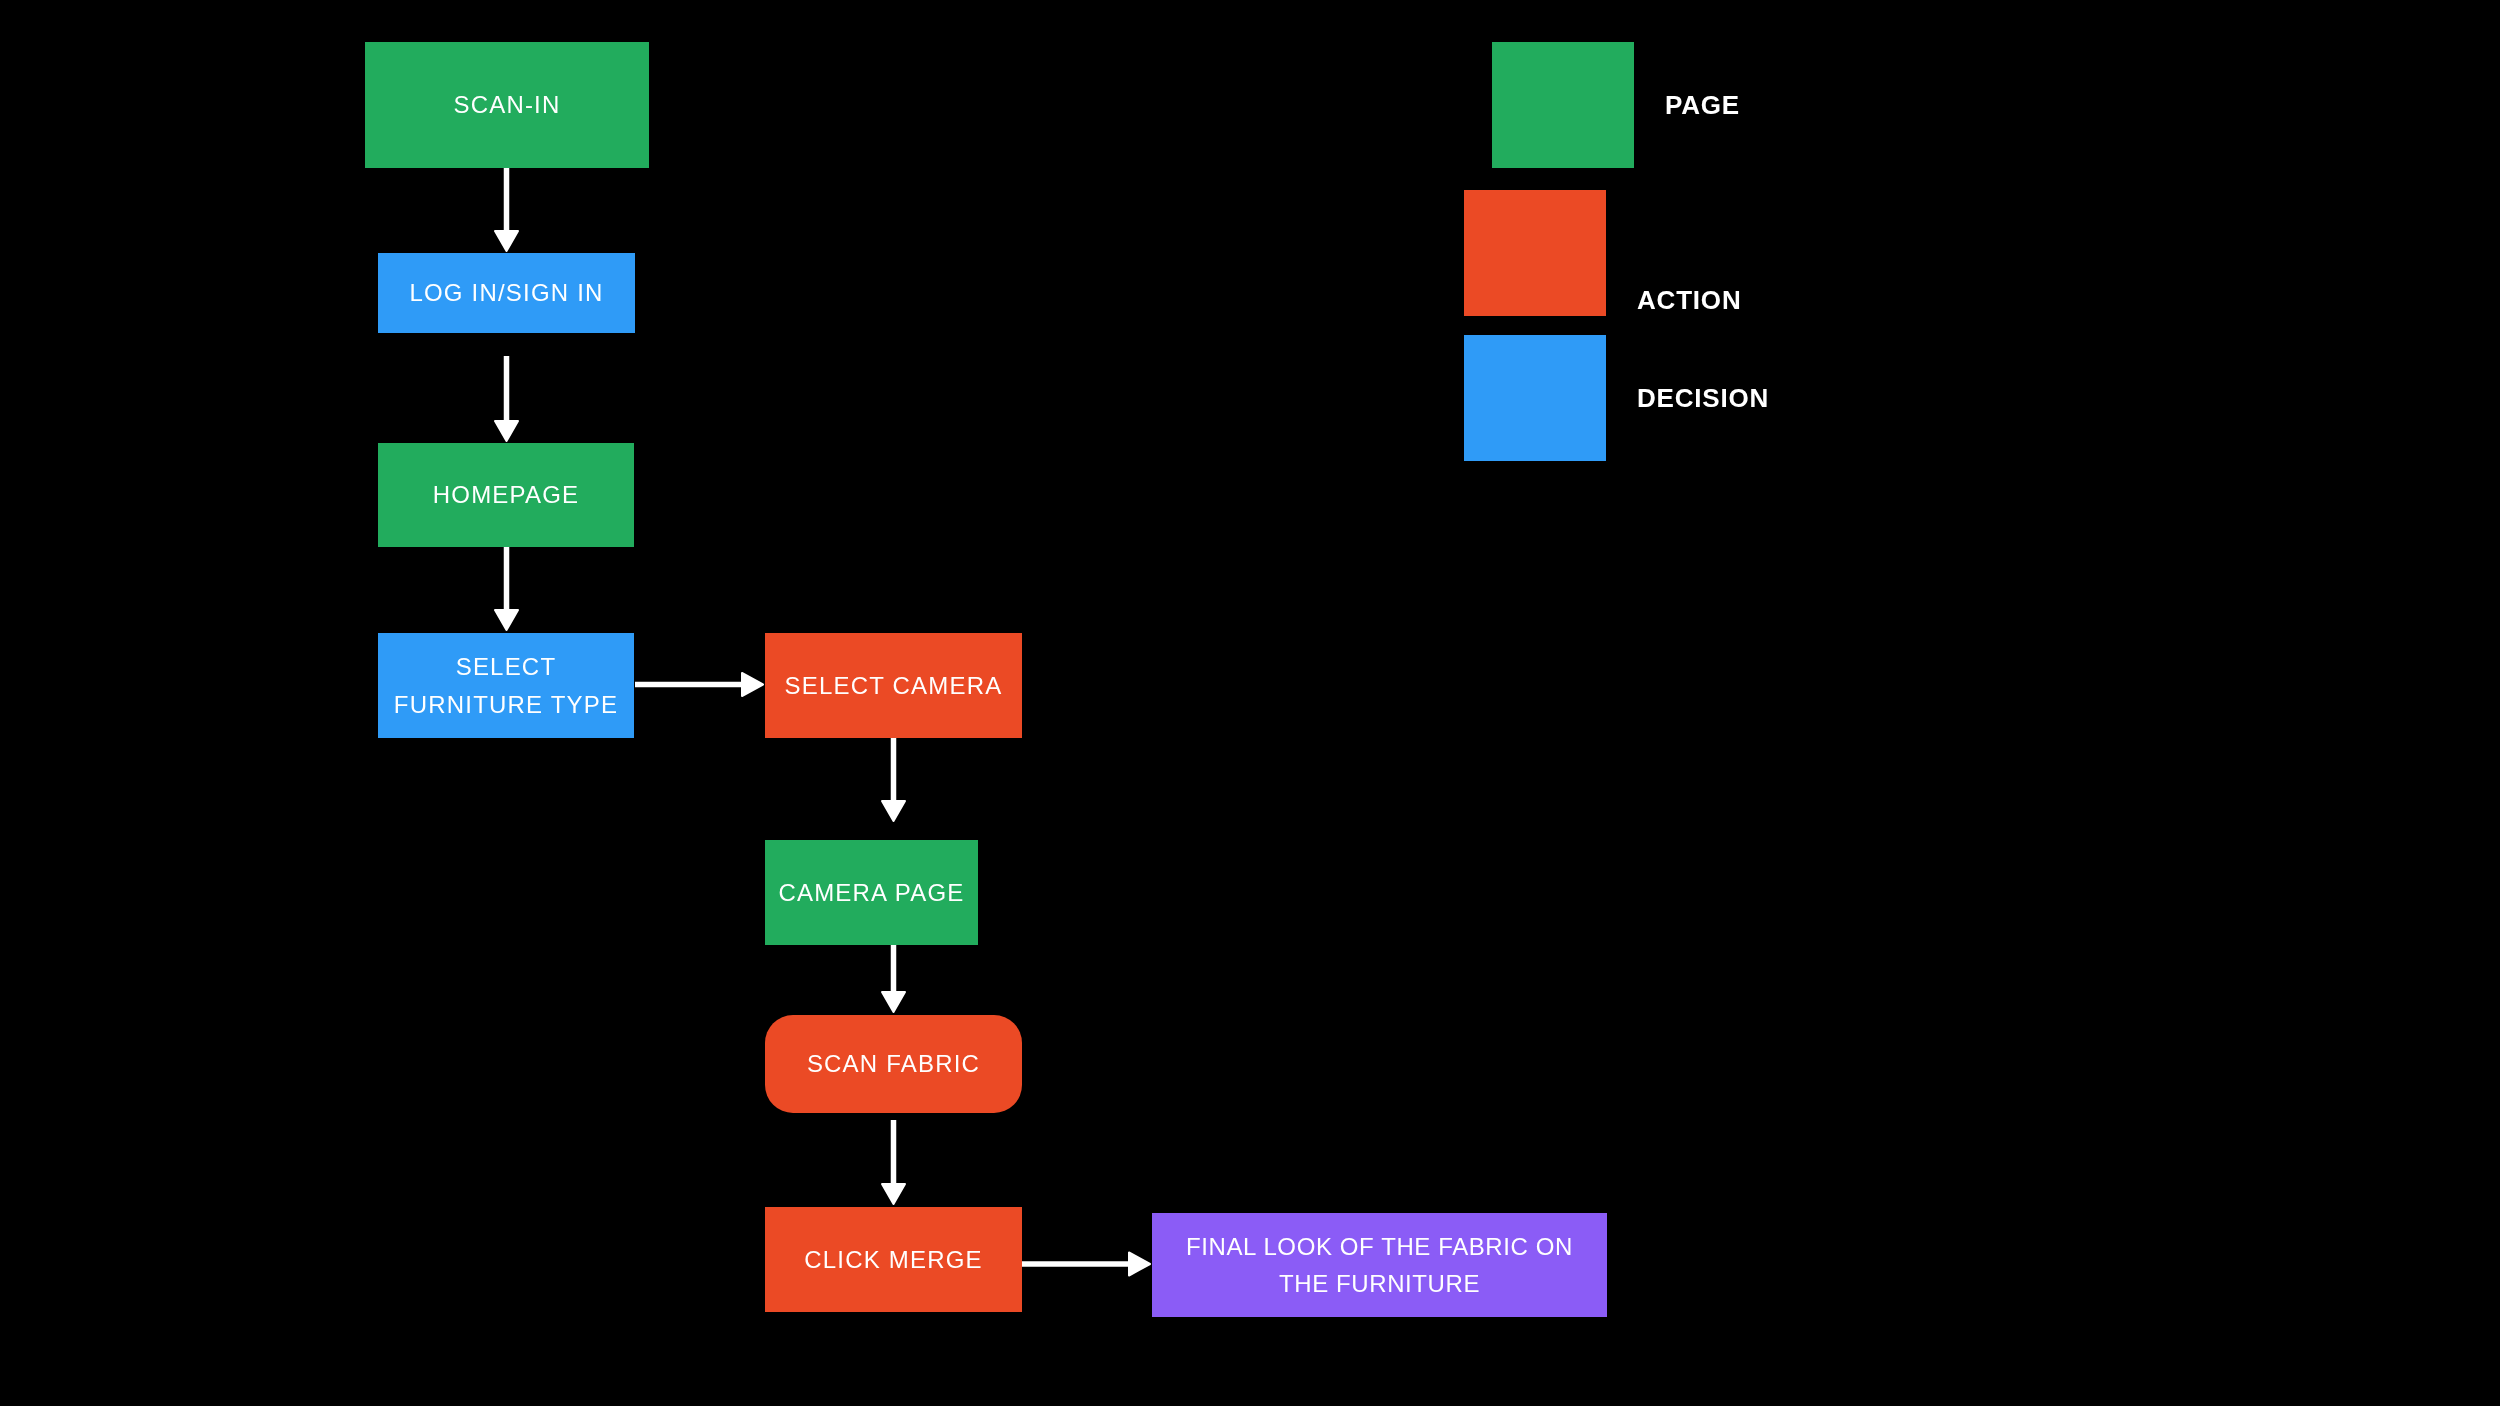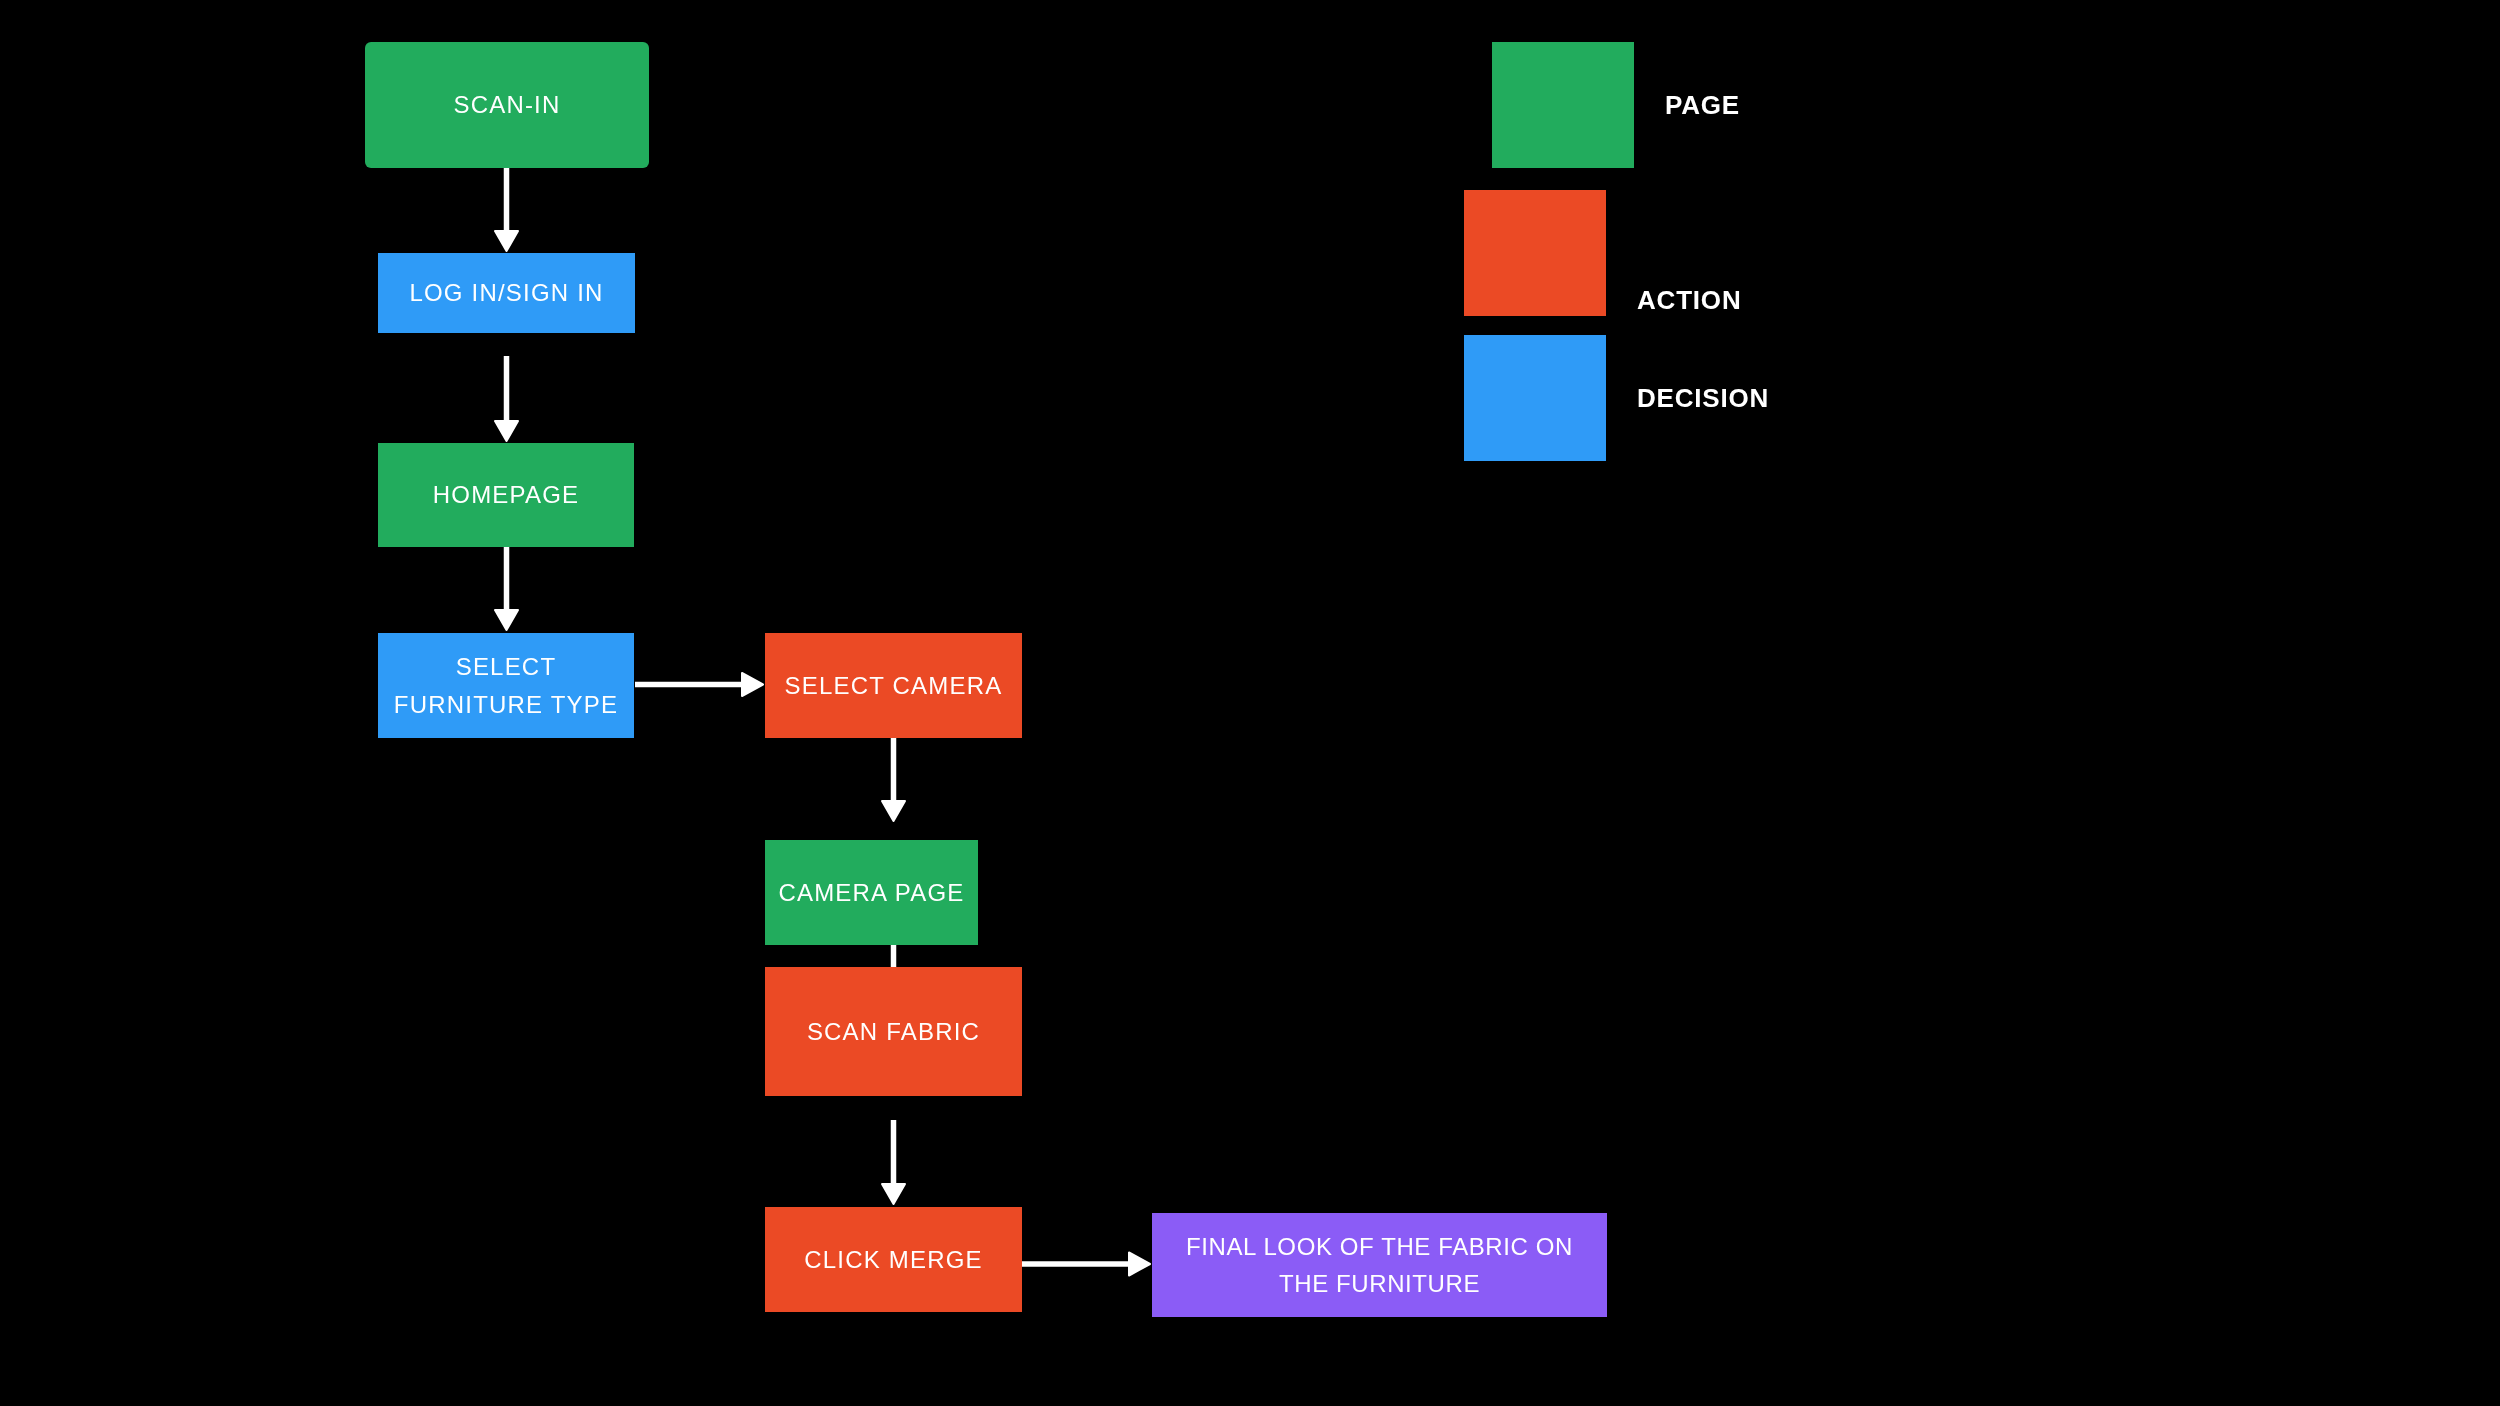--- a/index.html
+++ b/index.html
@@ -104,21 +104,21 @@
     <g>
       <line class="arrow-line" x1="893.5" y1="1120" x2="893.5" y2="1186"></line>
       <polygon class="arrow-head" points="882,1184 905,1184 893.5,1204"></polygon>
     </g>
     <g>
       <line class="arrow-line" x1="1022" y1="1264" x2="1131" y2="1264"></line>
       <polygon class="arrow-head" points="1129,1252.5 1129,1275.5 1150,1264"></polygon>
     </g>
   </svg>
 
-  <div class="node" style="left: 365px; top: 42px; width: 284px; height: 126px; background-color: rgb(34, 172, 93); border-radius: 6px;">
+  <div class="node" style="left: 365px; top: 42px; width: 284px; height: 126px; background-color: rgb(34, 172, 93);">
     <span>SCAN-IN</span>
   </div>
 
   <div class="node" style="left: 378px; top: 253px; width: 257px; height: 80px; background-color: rgb(47, 155, 247);">
     <span>LOG IN/SIGN IN</span>
   </div>
 
   <div class="node" style="left: 378px; top: 443px; width: 256px; height: 104px; background-color: rgb(34, 172, 93);">
     <span>HOMEPAGE</span>
   </div>
@@ -129,21 +129,21 @@
   </div>
 
   <div class="node" style="left: 765px; top: 633px; width: 257px; height: 105px; background-color: rgb(235, 74, 37);">
     <span>SELECT CAMERA</span>
   </div>
 
   <div class="node" style="left: 765px; top: 840px; width: 213px; height: 105px; background-color: rgb(34, 172, 93);">
     <span>CAMERA PAGE</span>
   </div>
 
-  <div class="node" style="left: 765px; top: 967px; width: 257px; height: 129px; background-color: rgb(235, 74, 37);">
+  <div class="node" style="left: 765px; top: 1015px; width: 257px; height: 98px; background-color: rgb(235, 74, 37); border-radius: 28px;">
     <span>SCAN FABRIC</span>
   </div>
 
   <div class="node" style="left: 765px; top: 1207px; width: 257px; height: 105px; background-color: rgb(235, 74, 37);">
     <span>CLICK MERGE</span>
   </div>
 
   <div class="node wide" style="left: 1152px; top: 1213px; width: 455px; height: 104px; background-color: #8b5cf6;">
     <span>FINAL LOOK OF THE FABRIC ON
 THE FURNITURE</span>

